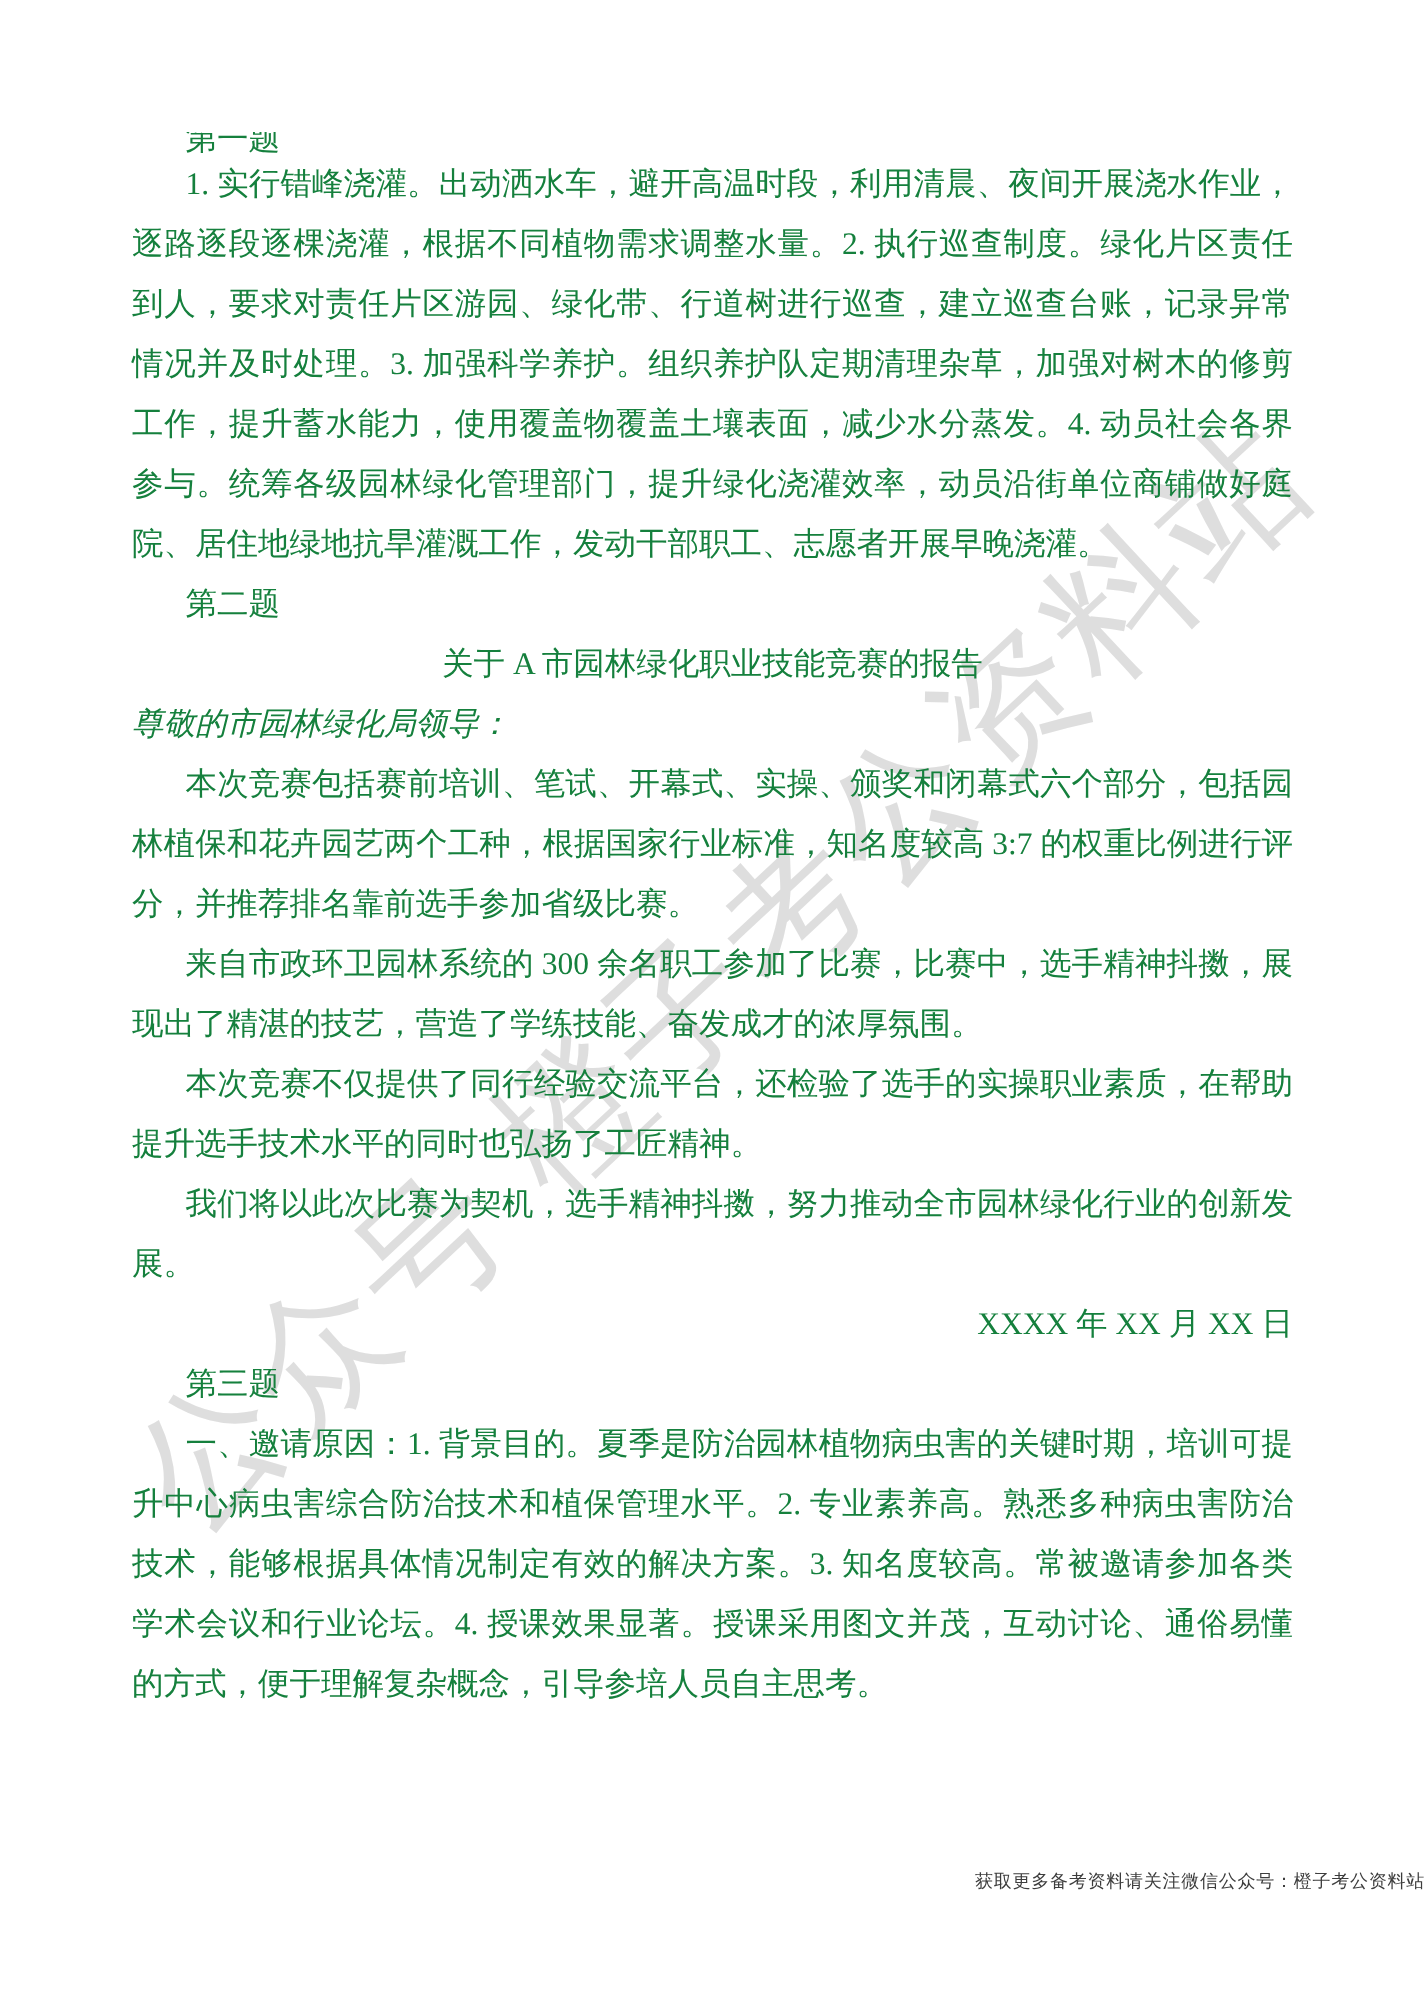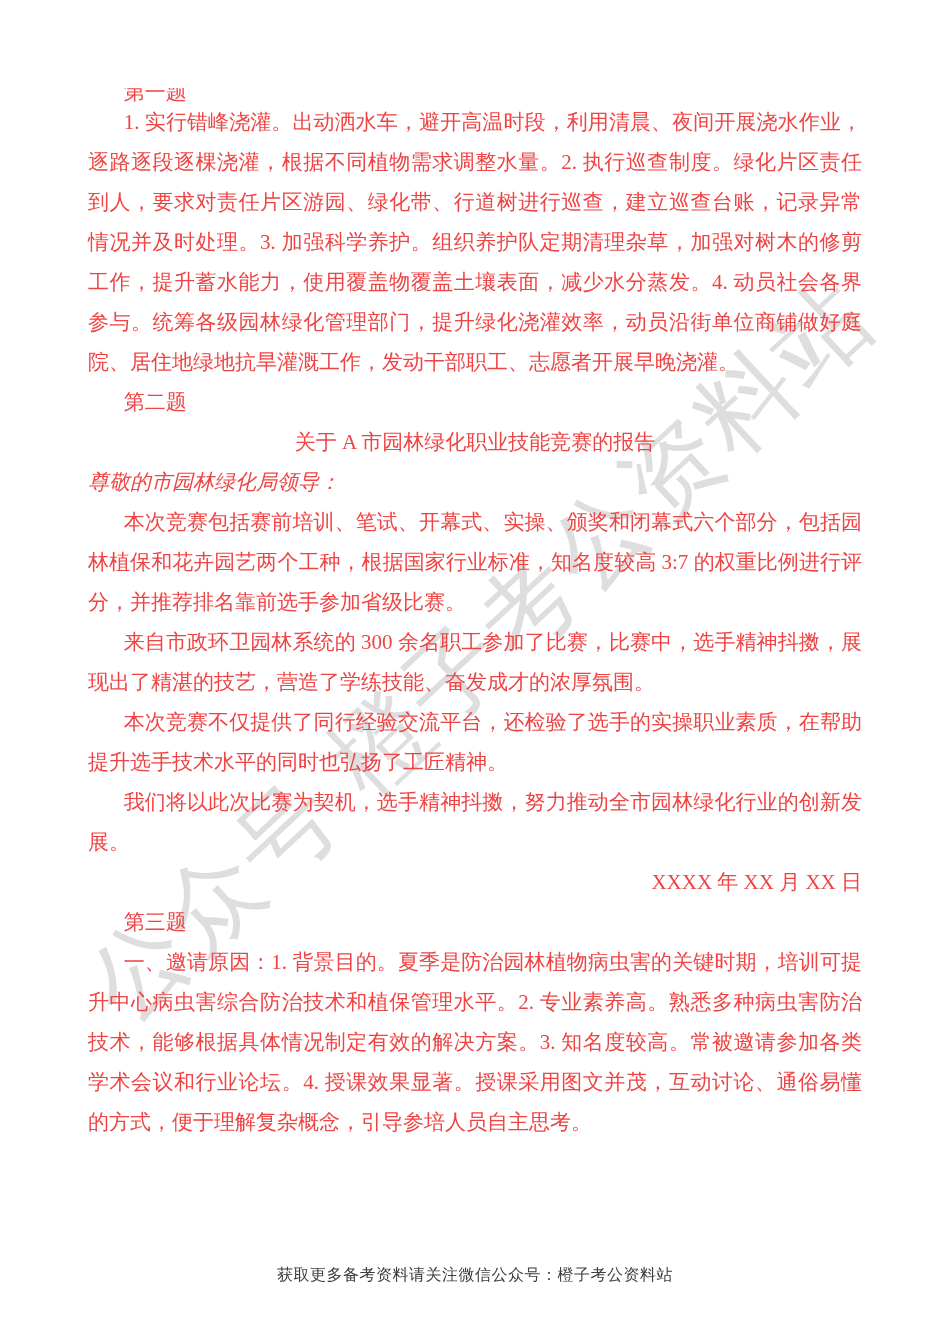--- a/index.html
+++ b/index.html
@@ -30,21 +30,21 @@
     pointer-events: none;
   }
   .doc {
     position: absolute;
     top: 88px;
     left: 88px;
     width: 774px;
     z-index: 1;
     font-size: 21px;
     line-height: 40px;
-    color: #ef4444;
+    color: #15803d;
     text-align: justify;
   }
   .doc p { margin: 0; }
   .clipped-heading {
     height: 14px;
     overflow: hidden;
   }
   .clipped-heading span {
     display: block;
     line-height: 22px;
@@ -56,25 +56,24 @@
   .heading-q2 { margin-top: 26px; }
   .report-title { text-align: center; text-indent: 0; }
   .salutation { text-indent: 0; font-style: italic; }
   .align-right { text-align: right; text-indent: 0; }
   .footer {
     position: absolute;
     left: 0;
     right: 0;
     top: 1246px;
     z-index: 1;
-    text-align: center;
-    font-size: 16px;
+    text-align: right;
+    font-size: 12px;
     color: #3d3d3d;
     letter-spacing: 0.5px;
-    margin-top: 19px;
   }
 </style>
 </head>
 <body>
 
 <div class="page">
 
   <div class="watermark">公众号 橙子考公资料站</div>
 
   <div class="doc">

